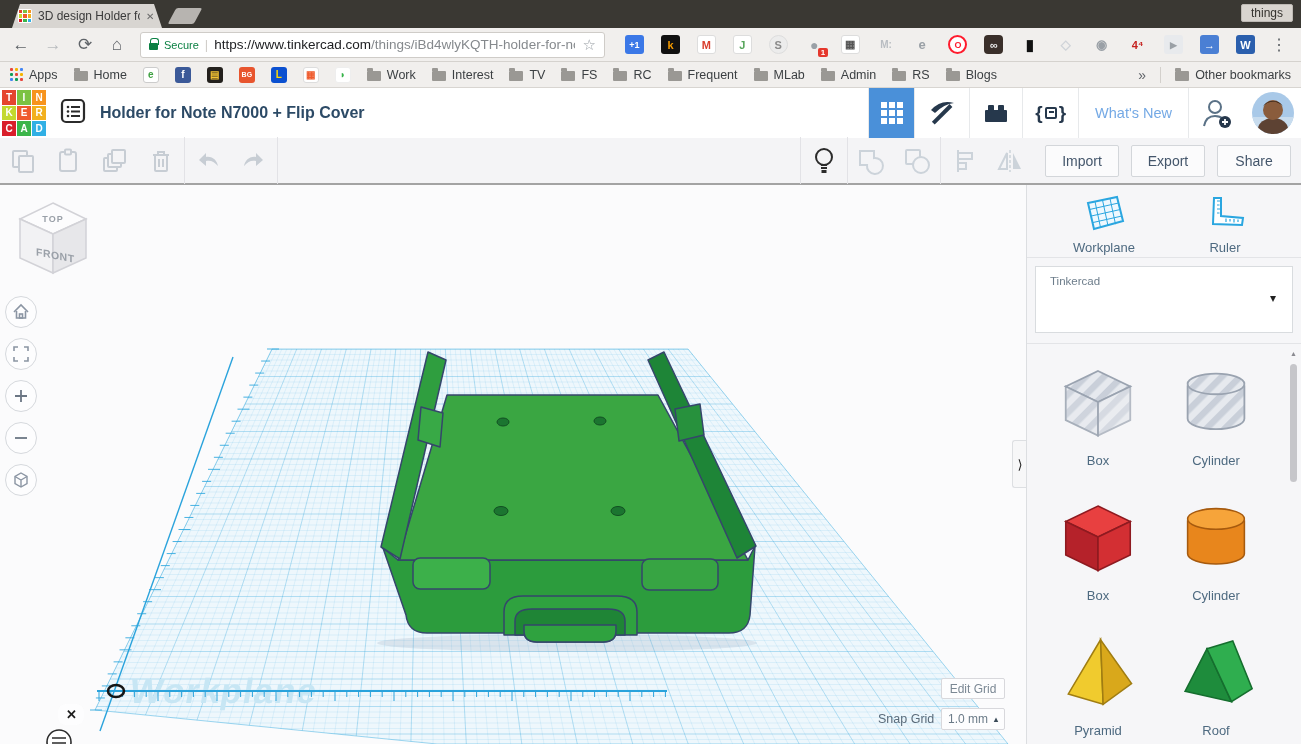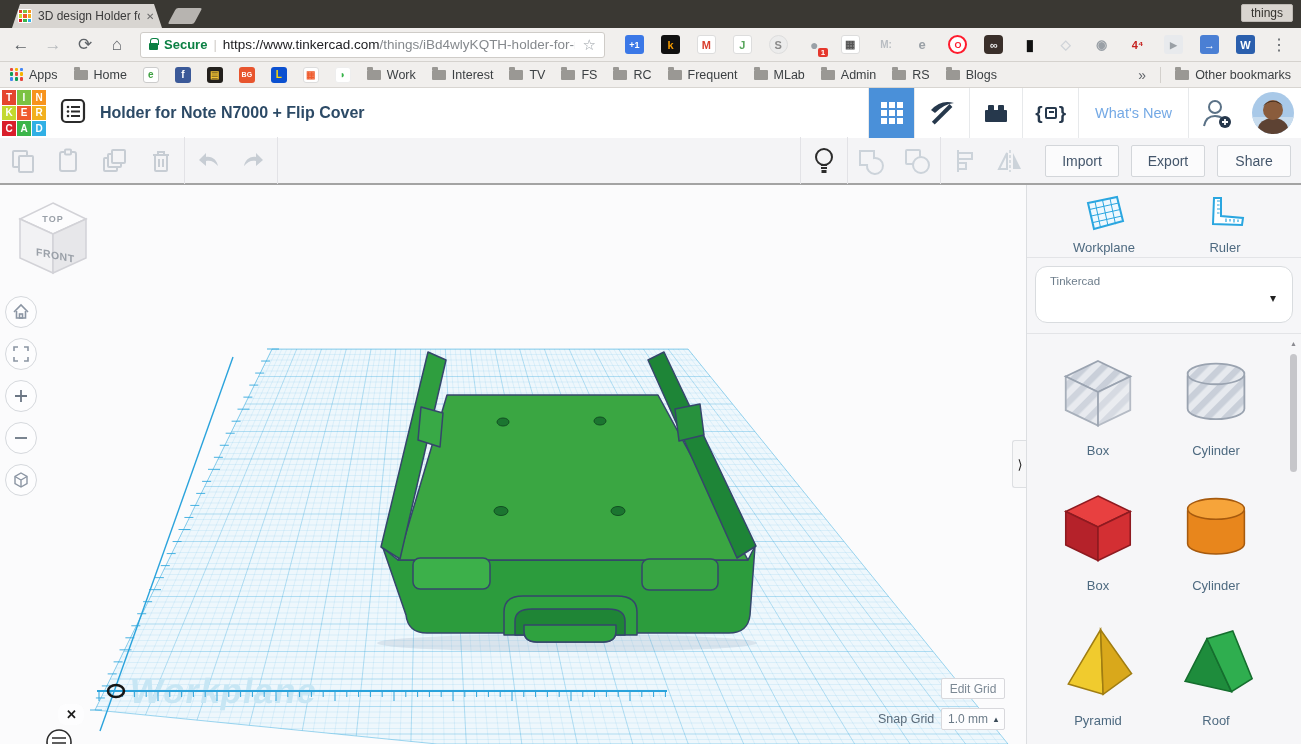--- a/index.html
+++ b/index.html
@@ -19,33 +19,33 @@
   .favicon-grid i:nth-child(4){background:#c3d82e}.favicon-grid i:nth-child(5){background:#ef5b2d}.favicon-grid i:nth-child(6){background:#f2b01e}
   .favicon-grid i:nth-child(7){background:#d91f2b}.favicon-grid i:nth-child(8){background:#3bb54a}.favicon-grid i:nth-child(9){background:#31b0e5}
 
   
   .navbar{height:34px;background:#f1efed;border-bottom:1px solid #d5d2ce;display:flex;align-items:center;padding:0 8px;gap:6px}
   .nav-btn{width:26px;text-align:center;font-size:17px;color:#5f6368;cursor:pointer}
   .nav-btn.dis{color:#b8bbbe}
   .urlbar{display:flex;align-items:center;width:465px;height:26px;background:#fff;border:1px solid #cfccc8;border-radius:3px;padding:0 8px;gap:6px;margin-left:4px}
   .lock{width:9px;height:7px;background:#0b8043;border-radius:1px;position:relative;flex:none;margin-top:3px}
   .lock::before{content:"";position:absolute;top:-5px;left:1px;width:7px;height:6px;border:1.5px solid #0b8043;border-bottom:none;border-radius:3px 3px 0 0}
-  .secure{color:#0b8043;font-size:13px;font-weight:bold}
+  .secure{color:#0b8043;font-size:11px;font-weight:normal}
   .url-sep{color:#d0cdc9;font-size:13px}
   .url{font-size:13.5px;white-space:nowrap;overflow:hidden;flex:1}
   .url b{color:#202124;font-weight:normal}.url span{color:#85898d}
   .star{font-size:15px;color:#9aa0a6;margin-left:2px}
   .ext-row{display:flex;align-items:center;gap:11px;margin-left:14px;flex:1;justify-content:space-between;padding-right:4px}
   .ext{position:relative;width:19px;height:19px;border-radius:3px;display:inline-flex;align-items:center;justify-content:center;font-size:11px;font-weight:bold;cursor:pointer}
   .ext .badge{position:absolute;right:-4px;bottom:-3px;background:#e5372c;color:#fff;font-size:8px;font-weight:bold;padding:0 2.5px;border-radius:2px;line-height:9px;height:9px}
   .menu-dots{font-size:16px;color:#5f6368;padding:0 6px;cursor:pointer}
 
   
   .bookmarks{height:26px;background:#f1efed;border-bottom:1px solid #d8d5d1;display:flex;align-items:center;padding:0 10px;gap:16px;font-size:12.5px;color:#3c4043}
-  .bm{display:flex;gap:6px;cursor:pointer;white-space:nowrap}
+  .bm{display:flex;align-items:center;gap:6px;cursor:pointer;white-space:nowrap}
   .fold{width:14px;height:10px;background:#9a9894;border-radius:1px;position:relative;flex:none;margin-top:2px}
   .fold::before{content:"";position:absolute;top:-3px;left:0;width:6px;height:3px;background:#9a9894;border-radius:1px 1px 0 0}
   .apps-ic{width:13px;height:13px;display:grid;grid-template-columns:1fr 1fr 1fr;gap:1.5px}
   .apps-ic i{border-radius:1px}
   .apps-ic i:nth-child(1){background:#e8453c}.apps-ic i:nth-child(2){background:#f4b400}.apps-ic i:nth-child(3){background:#4285f4}
   .apps-ic i:nth-child(4){background:#0f9d58}.apps-ic i:nth-child(5){background:#e8453c}.apps-ic i:nth-child(6){background:#f4b400}
   .apps-ic i:nth-child(7){background:#4285f4}.apps-ic i:nth-child(8){background:#0f9d58}.apps-ic i:nth-child(9){background:#e8453c}
   .bchip{width:16px;height:16px;border-radius:3px;display:inline-flex;align-items:center;justify-content:center;font-size:10px;font-weight:bold}
   .bm-more{color:#5f6368;font-size:14px;margin-left:4px}
   .bm-right{margin-left:auto;display:flex;align-items:center;gap:14px}
@@ -85,21 +85,21 @@
   .snap-box{position:absolute;left:941px;top:523px;width:64px;height:22px;background:#fdfdfe;border:1px solid #d8d8dc;border-radius:2px;font-size:12px;color:#6b7b88;display:flex;align-items:center;justify-content:center;gap:6px;cursor:pointer}
   .snap-box b{font-size:8px;color:#3a4a58}
   .collapse-handle{position:absolute;left:1012px;top:255px;width:15px;height:48px;background:#f7f7f8;border:1px solid #dddfe2;border-right:none;border-radius:3px 0 0 3px;display:flex;align-items:center;justify-content:center;font-size:13px;color:#222;cursor:pointer}
 
   
   .sidebar{position:absolute;left:1026px;top:0;width:275px;height:559px;background:#f6f6f8;border-left:1px solid #dcdee1}
   .tools{height:73px;border-bottom:1px solid #e3e4e7;position:relative}
   .tool{position:absolute;top:8px;width:90px;text-align:center;cursor:pointer}
   .tool .tl{display:block;margin-top:3px;font-size:13px;color:#4e6a80}
   .dd-wrap{padding:8px 8px 10px 8px;border-bottom:1px solid #e3e4e7}
-  .dropdown{background:#fff;border:1px solid #d9dcdf;border-radius:12px;height:57px;padding:8px 14px;position:relative;cursor:pointer}
+  .dropdown{background:#fff;border:1px solid #d9dcdf;border-radius:0;height:67px;padding:8px 14px;position:relative;cursor:pointer}
   .dd-brand{font-size:11.5px;color:#6d7d8b}
   .dd-sel{font-size:17px;color:#3a4a58;margin-top:2px}
   .dd-caret{position:absolute;right:16px;top:24px;font-size:12px;color:#222}
   .gallery{position:relative;height:412px}
   .shape{position:absolute;width:110px;text-align:center;cursor:pointer}
   .shape .sl{display:block;font-size:13px;color:#4e6a80;margin-top:7px}
   .sb-scroll{position:absolute;right:3px;top:8px;width:8px;height:398px}
   .sb-arrow{position:absolute;top:-2px;left:0;font-size:7px;color:#8a8a90}
   .sb-thumb{position:absolute;top:12px;left:0;width:7px;height:118px;background:#c6c6ca;border-radius:4px}
 </style>

